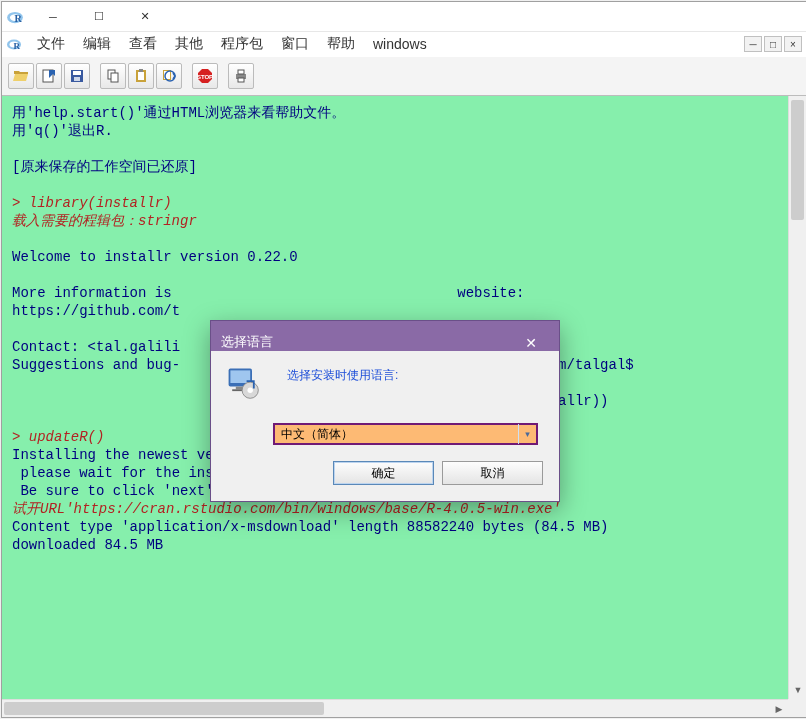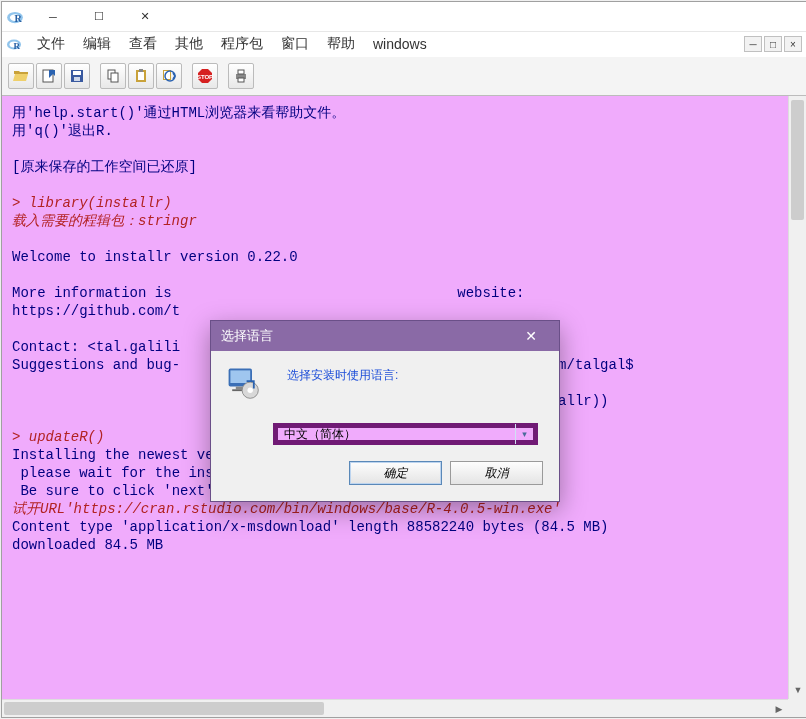--- a/index.html
+++ b/index.html
@@ -20,46 +20,46 @@
 .titlebar .win-btn { width:46px; height:28px; display:flex; align-items:center; justify-content:center; color:#333; font-family:Arial; font-size:11px;}
 .menubar { height:24px; display:flex; align-items:center; padding:0 4px; position:relative; background:#fff;}
 .menubar .r-logo { width:16px; height:16px; margin-right:6px; }
 .menu-item { padding:2px 9px; color:#333; font-size:14px; }
 .menubar .child-btns { display:flex; margin-left:auto; }
 .child-win-btn { width:18px; height:16px; margin-left:2px; display:flex; align-items:center; justify-content:center; font-size:10px; color:#333; background:#f2f2f2; border:1px solid #c0c0c0; font-family:Arial;}
 .toolbar { height:40px; background:#f4f4f4; border-top:1px solid #ffffff; border-bottom:1px solid #bcbcbc; padding:4px 6px; display:flex; gap:2px; align-items:center;}
 .toolbtn { width:26px; height:26px; border:1px solid #bbb; background:linear-gradient(#fff,#e8e8e8); display:flex; align-items:center; justify-content:center; border-radius:2px; }
 .toolbtn svg { width:16px; height:16px; }
 .toolbar .sep { width:6px; }
-.console-area { position:relative; height: calc(100% - 30px - 24px - 40px); overflow:hidden; background:#f0abfc; }
+.console-area { position:relative; height: calc(100% - 30px - 24px - 40px); overflow:hidden; background:#86efac; }
 .console-scroller { position:absolute; inset:0; padding:8px 12px 8px 10px; font-family: "Courier New", monospace; font-size:14px; white-space:pre; color:#000080; line-height:18px; overflow:auto;}
 .console-scroller .red { color:#b22222;font-style:italic; }
 .scrollbar { position:absolute; right:0; top:0; bottom:18px; width:18px; background:#f0f0f0; border-left:1px solid #ddd;}
 .scroll-thumb { position:absolute; left:2px; right:2px; top:4px; height:120px; background:#cdcdcd; border-radius:2px;}
 .scroll-btn { position:absolute; left:0; width:18px; height:18px; display:flex; align-items:center; justify-content:center; font-size:9px; color:#666;}
 .scrollbar .sb-top{top:0;} .scrollbar .sb-bot{bottom:0;}
 .hscrollbar{position:absolute; left:0; right:18px; bottom:0; height:18px; background:#f0f0f0; border-top:1px solid #ddd;}
 .hscrollbar .hthumb{position:absolute; top:2px; bottom:2px; left:2px; width:320px; background:#cdcdcd; border-radius:2px;}
 .hscrollbar .hb-l,.hscrollbar .hb-r{position:absolute;top:0;width:18px;height:18px;display:flex;align-items:center;justify-content:center;font-size:9px;color:#666;}
 .hscrollbar .hb-l{left:0;} .hscrollbar .hb-r{right:0;}
 .corner{position:absolute;right:0;bottom:0;width:18px;height:18px;background:#f0f0f0;}
 .dialog { position:absolute; left:210px; top:320px; width:350px; background:#f0f0f0; border:1px solid #6a4f88; box-shadow:0 8px 24px rgba(0,0,0,.35);}
-.dialog .dlg-title { height:30px; background:#8a6aa6; color:#fff; display:flex; align-items:center; padding:0 10px; font-size:13px;}
+.dialog .dlg-title { height:30px; background:#8a6aa6; color:#fff; display:flex; align-items:flex-end; padding:0 10px; font-size:13px;}
 .dialog .dlg-title .sp{flex:1;}
 .dialog .dlg-close{ width:36px; text-align:center; font-size:14px; color:#fff; }
 .dlg-body { padding:14px 16px 16px 14px; }
 .dlg-row1 { display:flex; align-items:flex-start; gap:12px; }
 .dlg-icon { width:36px; height:36px; flex:none; }
 .dlg-label { font-size:12px; color:#1d4ed8; margin-top:2px;margin-left:14px;}
 .dlg-select { margin:22px 0 16px 48px; }
-.dlg-select .combo { display:flex; align-items:center; width:265px; height:22px; border:5px solid #701a75; background:#f0abfc; font-size:12px; }
+.dlg-select .combo { display:flex; align-items:center; width:265px; height:22px; border:2px solid #701a75; background:#fdba74; font-size:12px; }
 .combo .combo-txt{ flex:1; padding:0 6px; color:#000;}
 .combo .combo-arrow{ width:18px; height:20px; display:flex; align-items:center; justify-content:center; color:#4a6a9a; border-left:1px solid #cfe0f2; font-size:9px;}
 .dlg-buttons { display:flex; justify-content:flex-end; gap:8px; }
-.dlg-buttons button { width:93px; height:24px; font-size:12px; background:linear-gradient(#fdfdfd,#e4e4e4); border:1px solid #9a9a9a;font-style:italic; }
+.dlg-buttons button { width:101px; height:24px; font-size:12px; background:linear-gradient(#fdfdfd,#e4e4e4); border:1px solid #9a9a9a; }
 .dlg-buttons .primary { border:1px solid #5a88b8; box-shadow:0 0 0 1px #bcd4ef inset;}
 .r-logo-svg-bg{fill:#90c4ec;} .r-logo-svg-r{fill:#2861a4; font-family:Times; font-weight:bold;}
 </style>
 </head>
 <body>
 
 <div class="mdi-frame">
 
   <div class="titlebar">
     <svg class="r-logo" viewBox="0 0 32 32">

